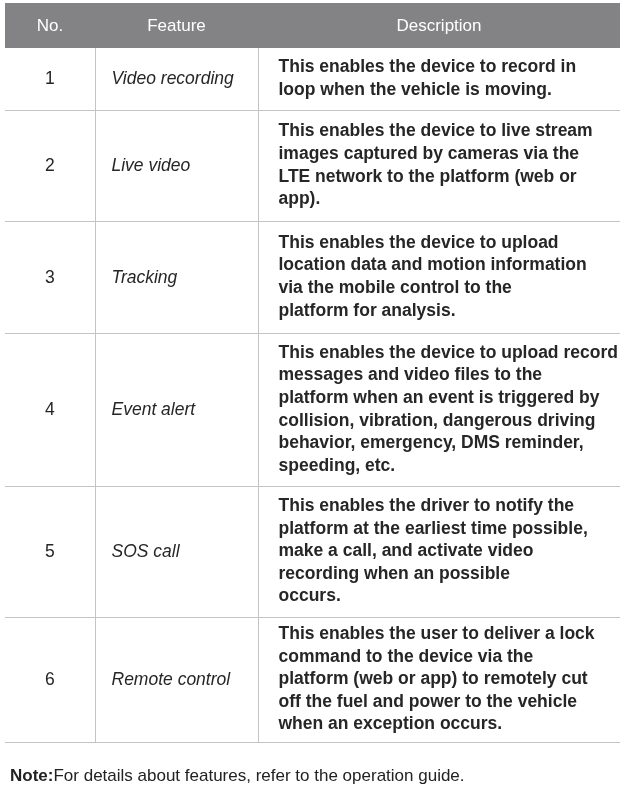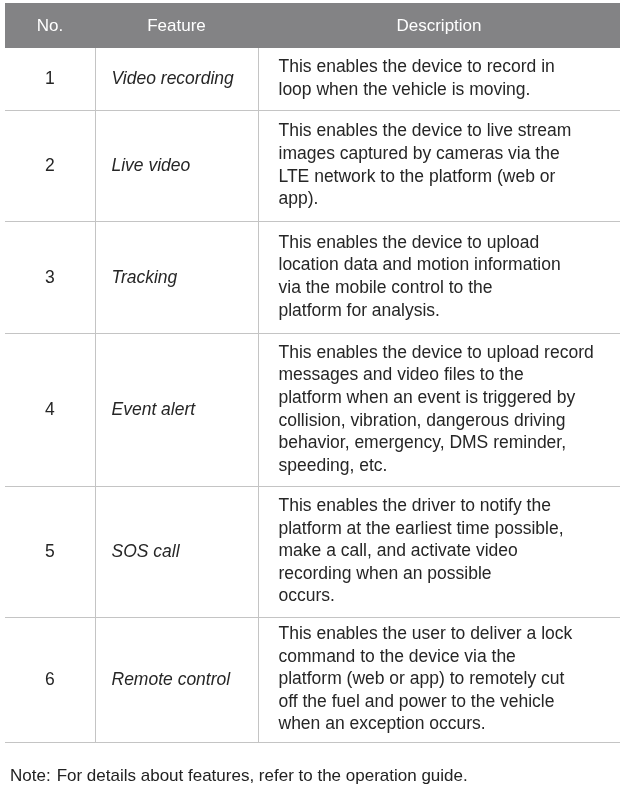--- a/index.html
+++ b/index.html
@@ -7,24 +7,24 @@
          font-family: "Liberation Sans", "DejaVu Sans", sans-serif; color: #222; }
   table.features { position: absolute; left: 5px; top: 3px; width: 615px;
          border-collapse: collapse; table-layout: fixed; }
   table.features th { background: #838385; color: #ffffff; font-weight: normal;
          font-size: 17px; height: 45px; padding: 0; text-align: center; }
   table.features td { border-bottom: 1.5px solid #c4c4c4; font-size: 17.5px;
          color: #262626; padding: 0; vertical-align: middle; }
   table.features td + td { border-left: 1.5px solid #c4c4c4; }
   td.num { text-align: center; }
   td.feat { padding-left: 16px !important; font-style: italic; }
-  td.desc { padding: 4px 4px 6px 20px !important; line-height: 22.6px; font-size: 17.4px; }
+  td.desc { padding: 4px 4px 6px 20px !important; line-height: 22.6px; font-size: 17.4px; font-weight: bold; }
   .line { display: block; white-space: nowrap; }
   .note { position: absolute; left: 10px; top: 766px; font-size: 17px; color: #222; }
-  .note b { font-weight: normal; margin-right: 6px; }
+  .note b { font-weight: bold; }
 </style>
 </head>
 <body>
 
 <table class="features">
   <colgroup>
     <col style="width:90px">
     <col style="width:163px">
     <col style="width:362px">
   </colgroup>

